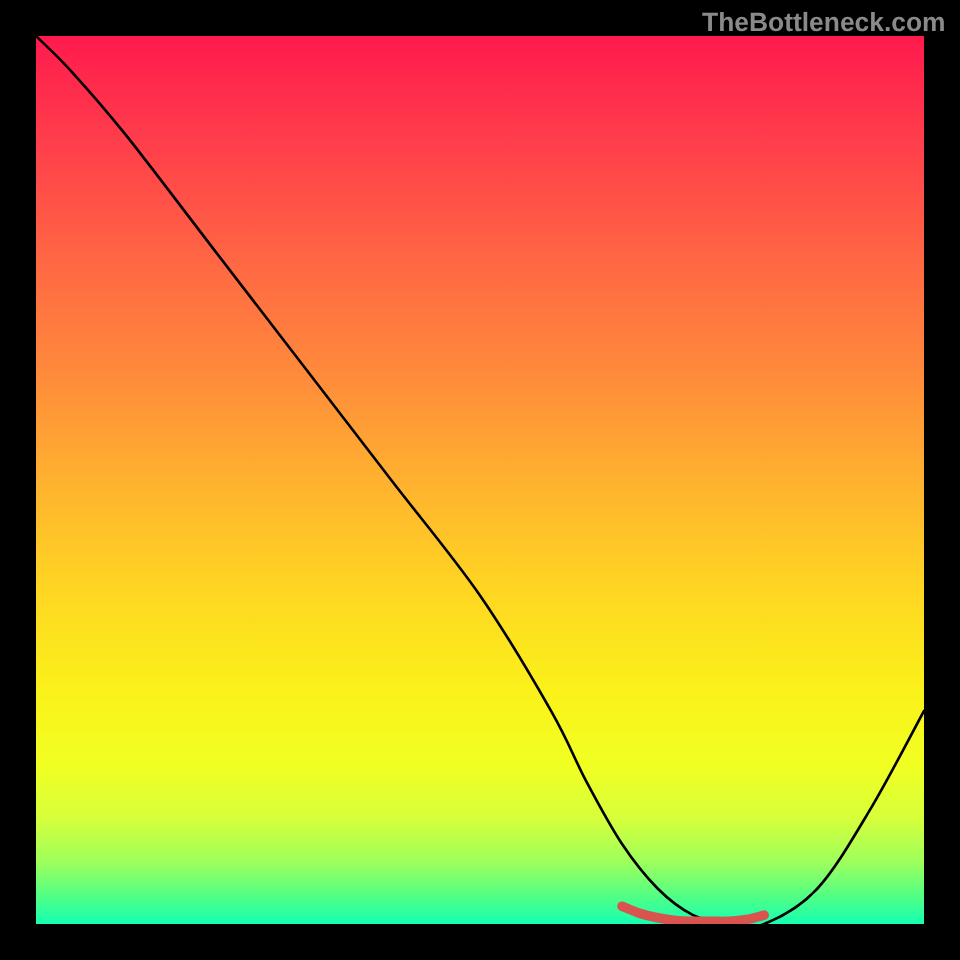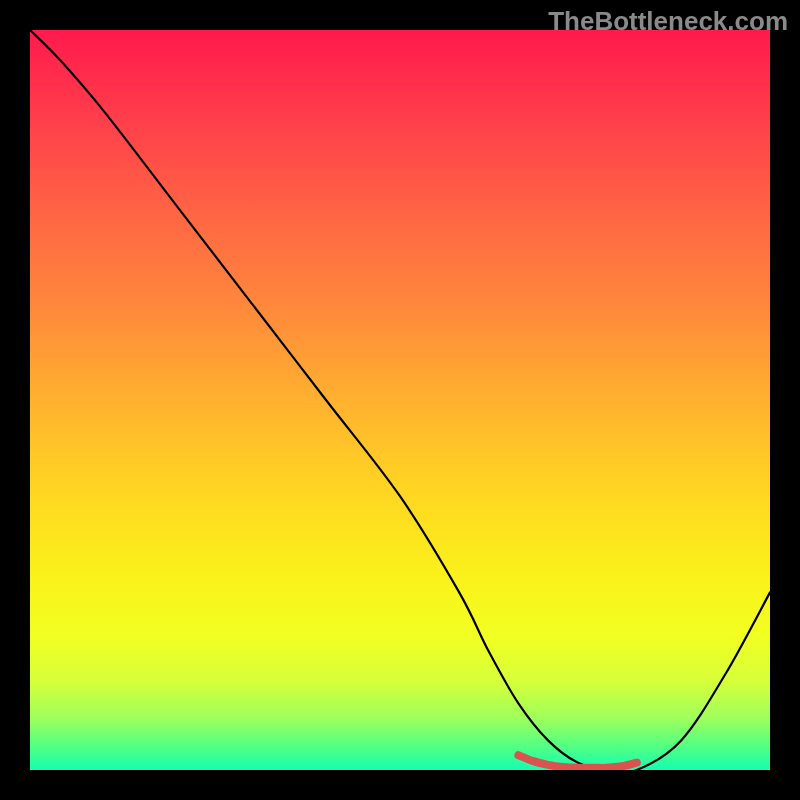--- a/index.html
+++ b/index.html
@@ -13,21 +13,21 @@
   .container {
     position: relative;
     width: 800px;
     height: 800px;
   }
   .watermark {
     position: absolute;
     top: 6px;
     right: 12px;
     font-family: Arial, Helvetica, sans-serif;
-    font-size: 26px;
+    font-size: 22px;
     font-weight: bold;
     color: #8a8a8a;
     z-index: 3;
   }
   .plot {
     position: absolute;
     left: 30px;
     top: 30px;
     width: 740px;
     height: 740px;

